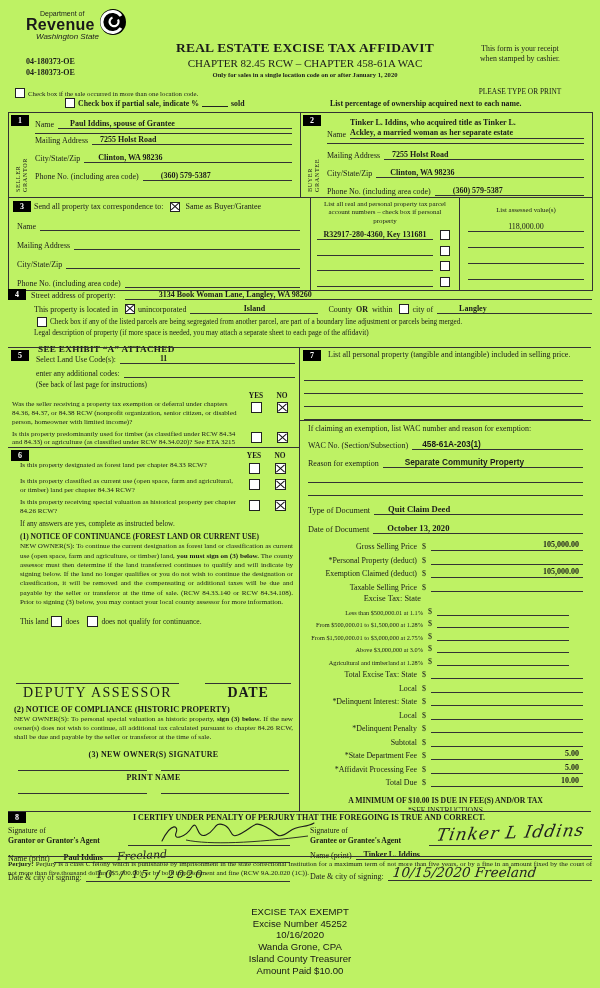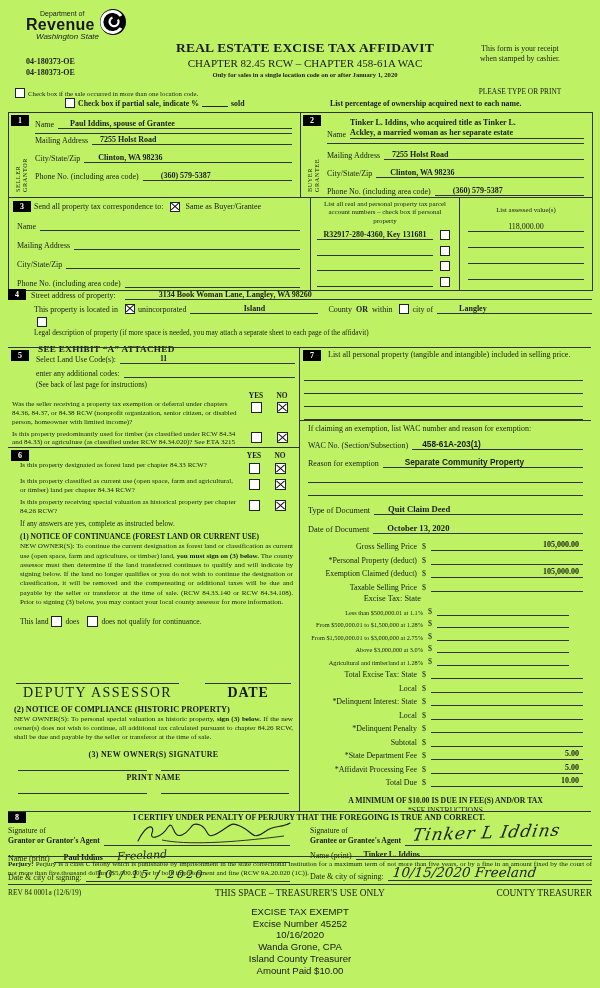--- a/index.html
+++ b/index.html
@@ -124,21 +124,21 @@
   .amt-row.hdr .amt-label{font-size:8.3px;}
   .amt-spacer{width:157px;}
   .minnote{text-align:center;font-size:7.7px;font-weight:bold;margin-top:9px;}
   .seeinst{text-align:center;font-size:7.7px;margin-top:1px;}
   
   .s8{position:absolute;left:8px;top:812px;width:584px;}
   .certify{display:flex;align-items:center;}
   .certify-txt{flex:1;text-align:center;font-size:8px;font-weight:bold;}
   .sigcols{display:flex;gap:20px;margin-top:2px;}
   .sigcol{flex:1;}
-  .sigrow{display:flex;align-items:flex-end;}
+  .sigrow{display:flex;align-items:flex-end;gap:24px;}
   .siglabel{font-size:7.7px;line-height:1.3;white-space:nowrap;padding-right:4px;}
   .sigarea{position:relative;height:20px;align-items:flex-end;}
   .nrow{display:flex;align-items:flex-end;margin-top:3px;}
   .drow{display:flex;align-items:flex-end;margin-top:4px;}
   
   .hw{font-family:"DejaVu Serif",serif;font-style:italic;color:#222;white-space:nowrap;}
   .hw-city{font-size:11px;transform:rotate(-3deg);margin-left:14px;}
   .hw-date{font-size:11.5px;letter-spacing:2px;padding-left:10px;}
   .hw-sig{font-size:17px;transform:skewX(-12deg) rotate(-2deg);transform-origin:left bottom;padding-left:6px;letter-spacing:1px;}
   .hw-datecity{font-size:13.5px;transform:skewX(-6deg);transform-origin:left bottom;padding-left:4px;}
@@ -373,20 +373,21 @@
       <span class="lbl b">OR</span>
       <span class="lbl">within</span>
       <span class="cb"></span>
       <span class="lbl">city of</span>
       <span class="u fill">
           <span class="val" style="padding-left:22px;">Langley</span>
         </span>
     </div>
     <div class="s4small">
       <span class="cb"></span>
+      <span>Check box if any of the listed parcels are being segregated from another parcel, are part of a boundary line adjustment or parcels being merged.</span>
     </div>
     <div class="s4legal">Legal description of property (if more space is needed, you may attach a separate sheet to each page of the affidavit)</div>
     <div class="exhibit">SEE EXHIBIT “A” ATTACHED</div>
   </div>
 
   <div class="mid">
     <div class="lcol">
 
       <div class="s5">
         <span class="secno">5</span>
@@ -691,25 +692,20 @@
         </div>
       </div>
     </div>
   </div>
 
   <div class="perjury">
     <span class="b">Perjury:</span>
     <span>Perjury is a class C felony which is punishable by imprisonment in the state correctional institution for a maximum term of not more than five years, or by a fine in an amount fixed by the court of not more than five thousand dollars ($5,000.00), or by both imprisonment and fine (RCW 9A.20.020 (1C)).</span>
   </div>
 
-  <div class="footrow">
-    <span class="rev">REV 84 0001a (12/6/19)</span>
-    <span class="tspace">THIS SPACE – TREASURER'S USE ONLY</span>
-    <span class="ctreas">COUNTY TREASURER</span>
-  </div>
 
   <div class="stamp">
     <div>EXCISE TAX EXEMPT</div>
     <div>Excise Number 45252</div>
     <div>10/16/2020</div>
     <div>Wanda Grone, CPA</div>
     <div>Island County Treasurer</div>
     <div>Amount Paid $10.00</div>
   </div>
 

